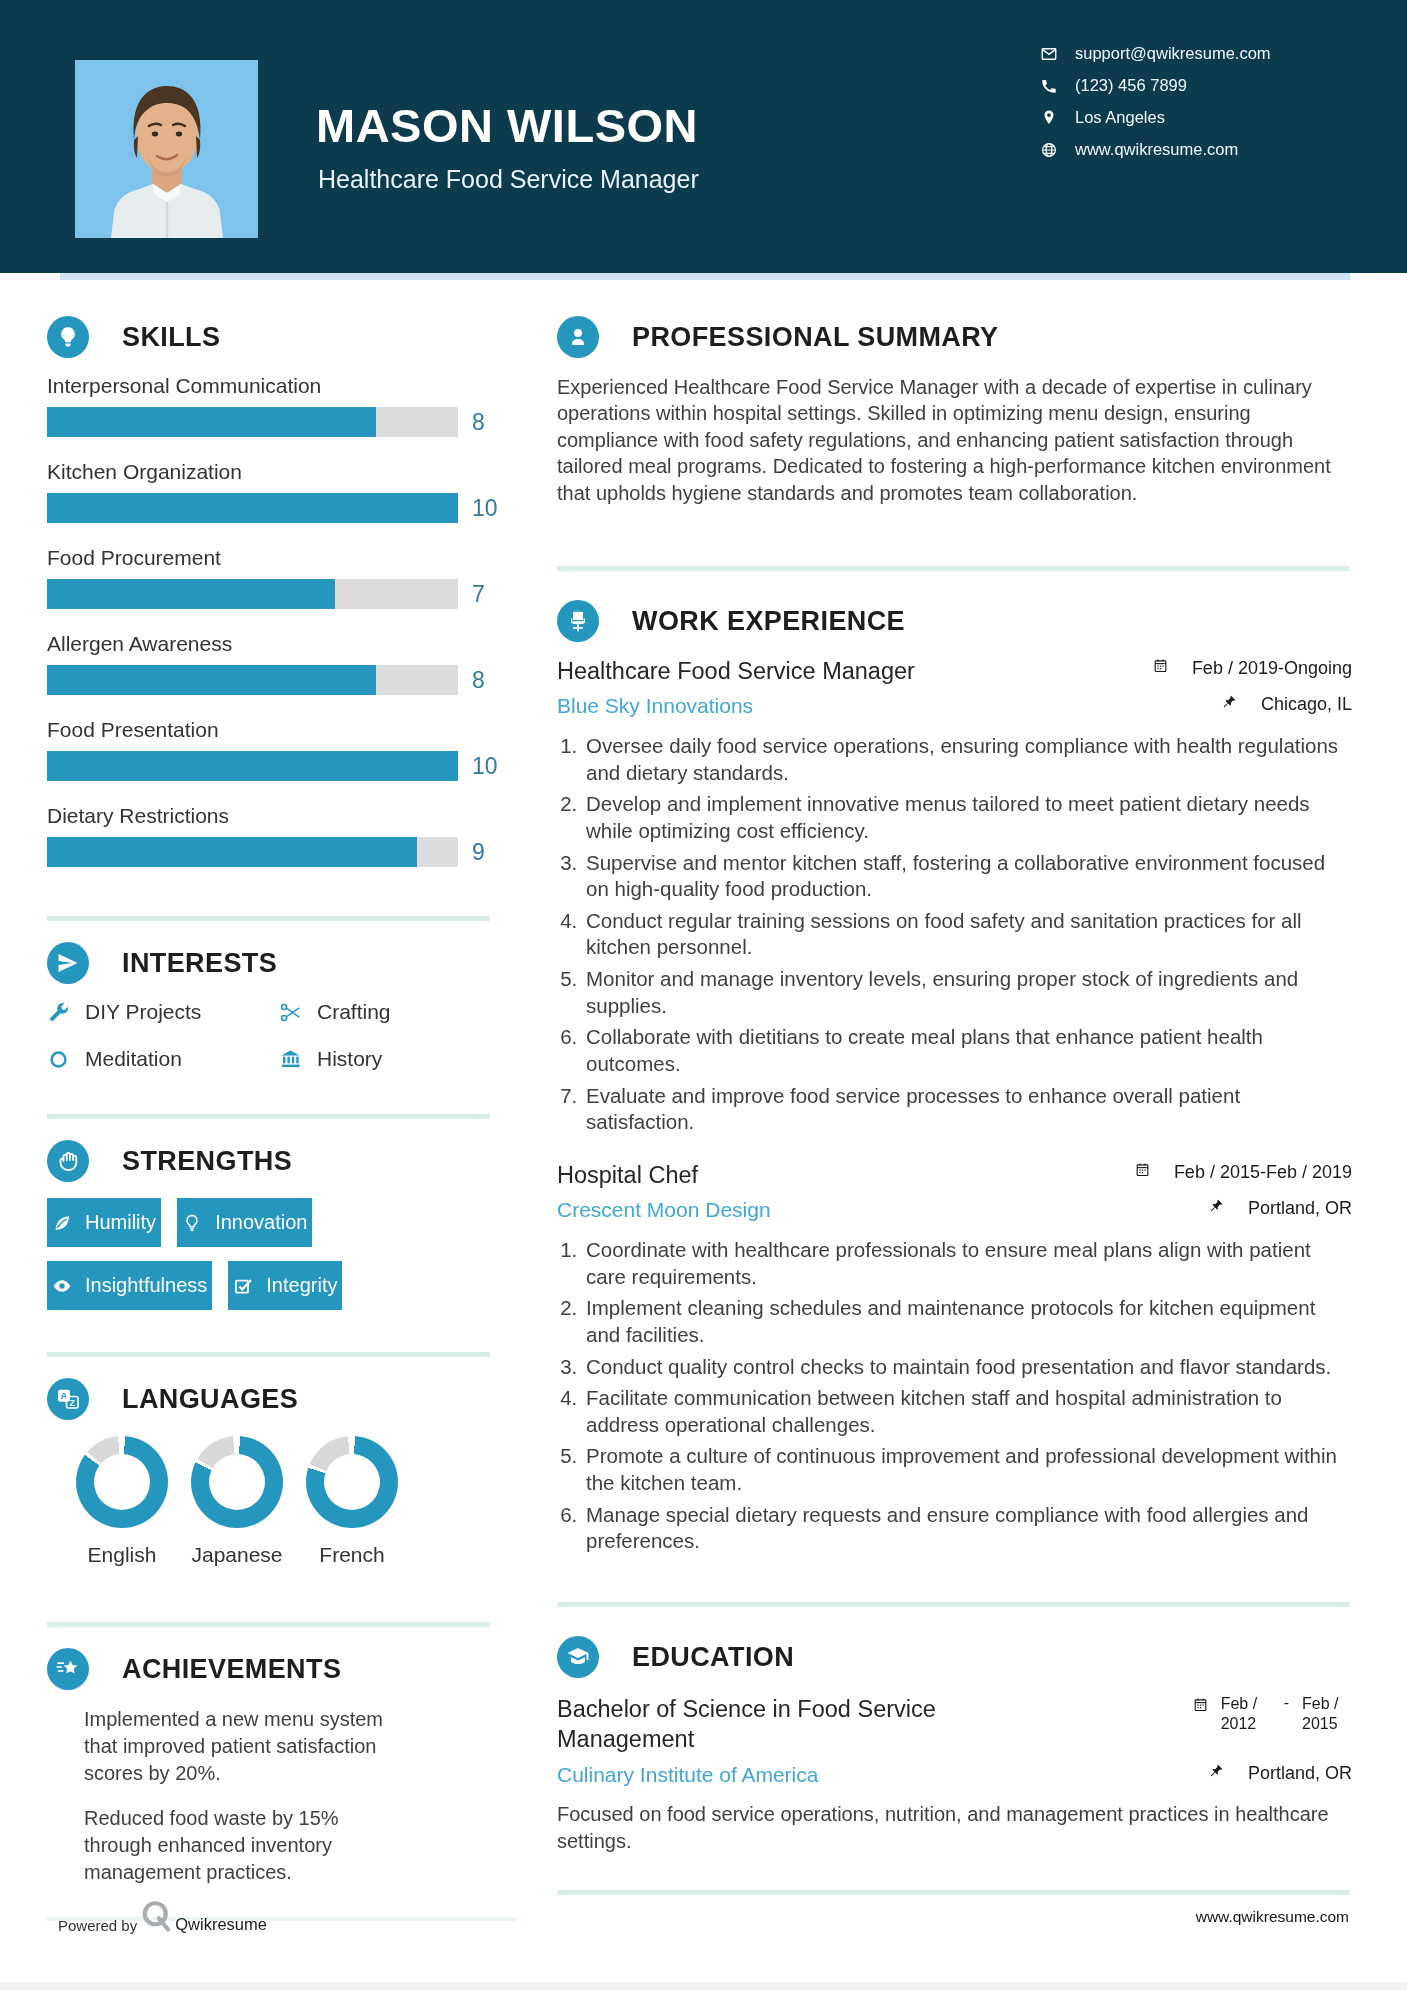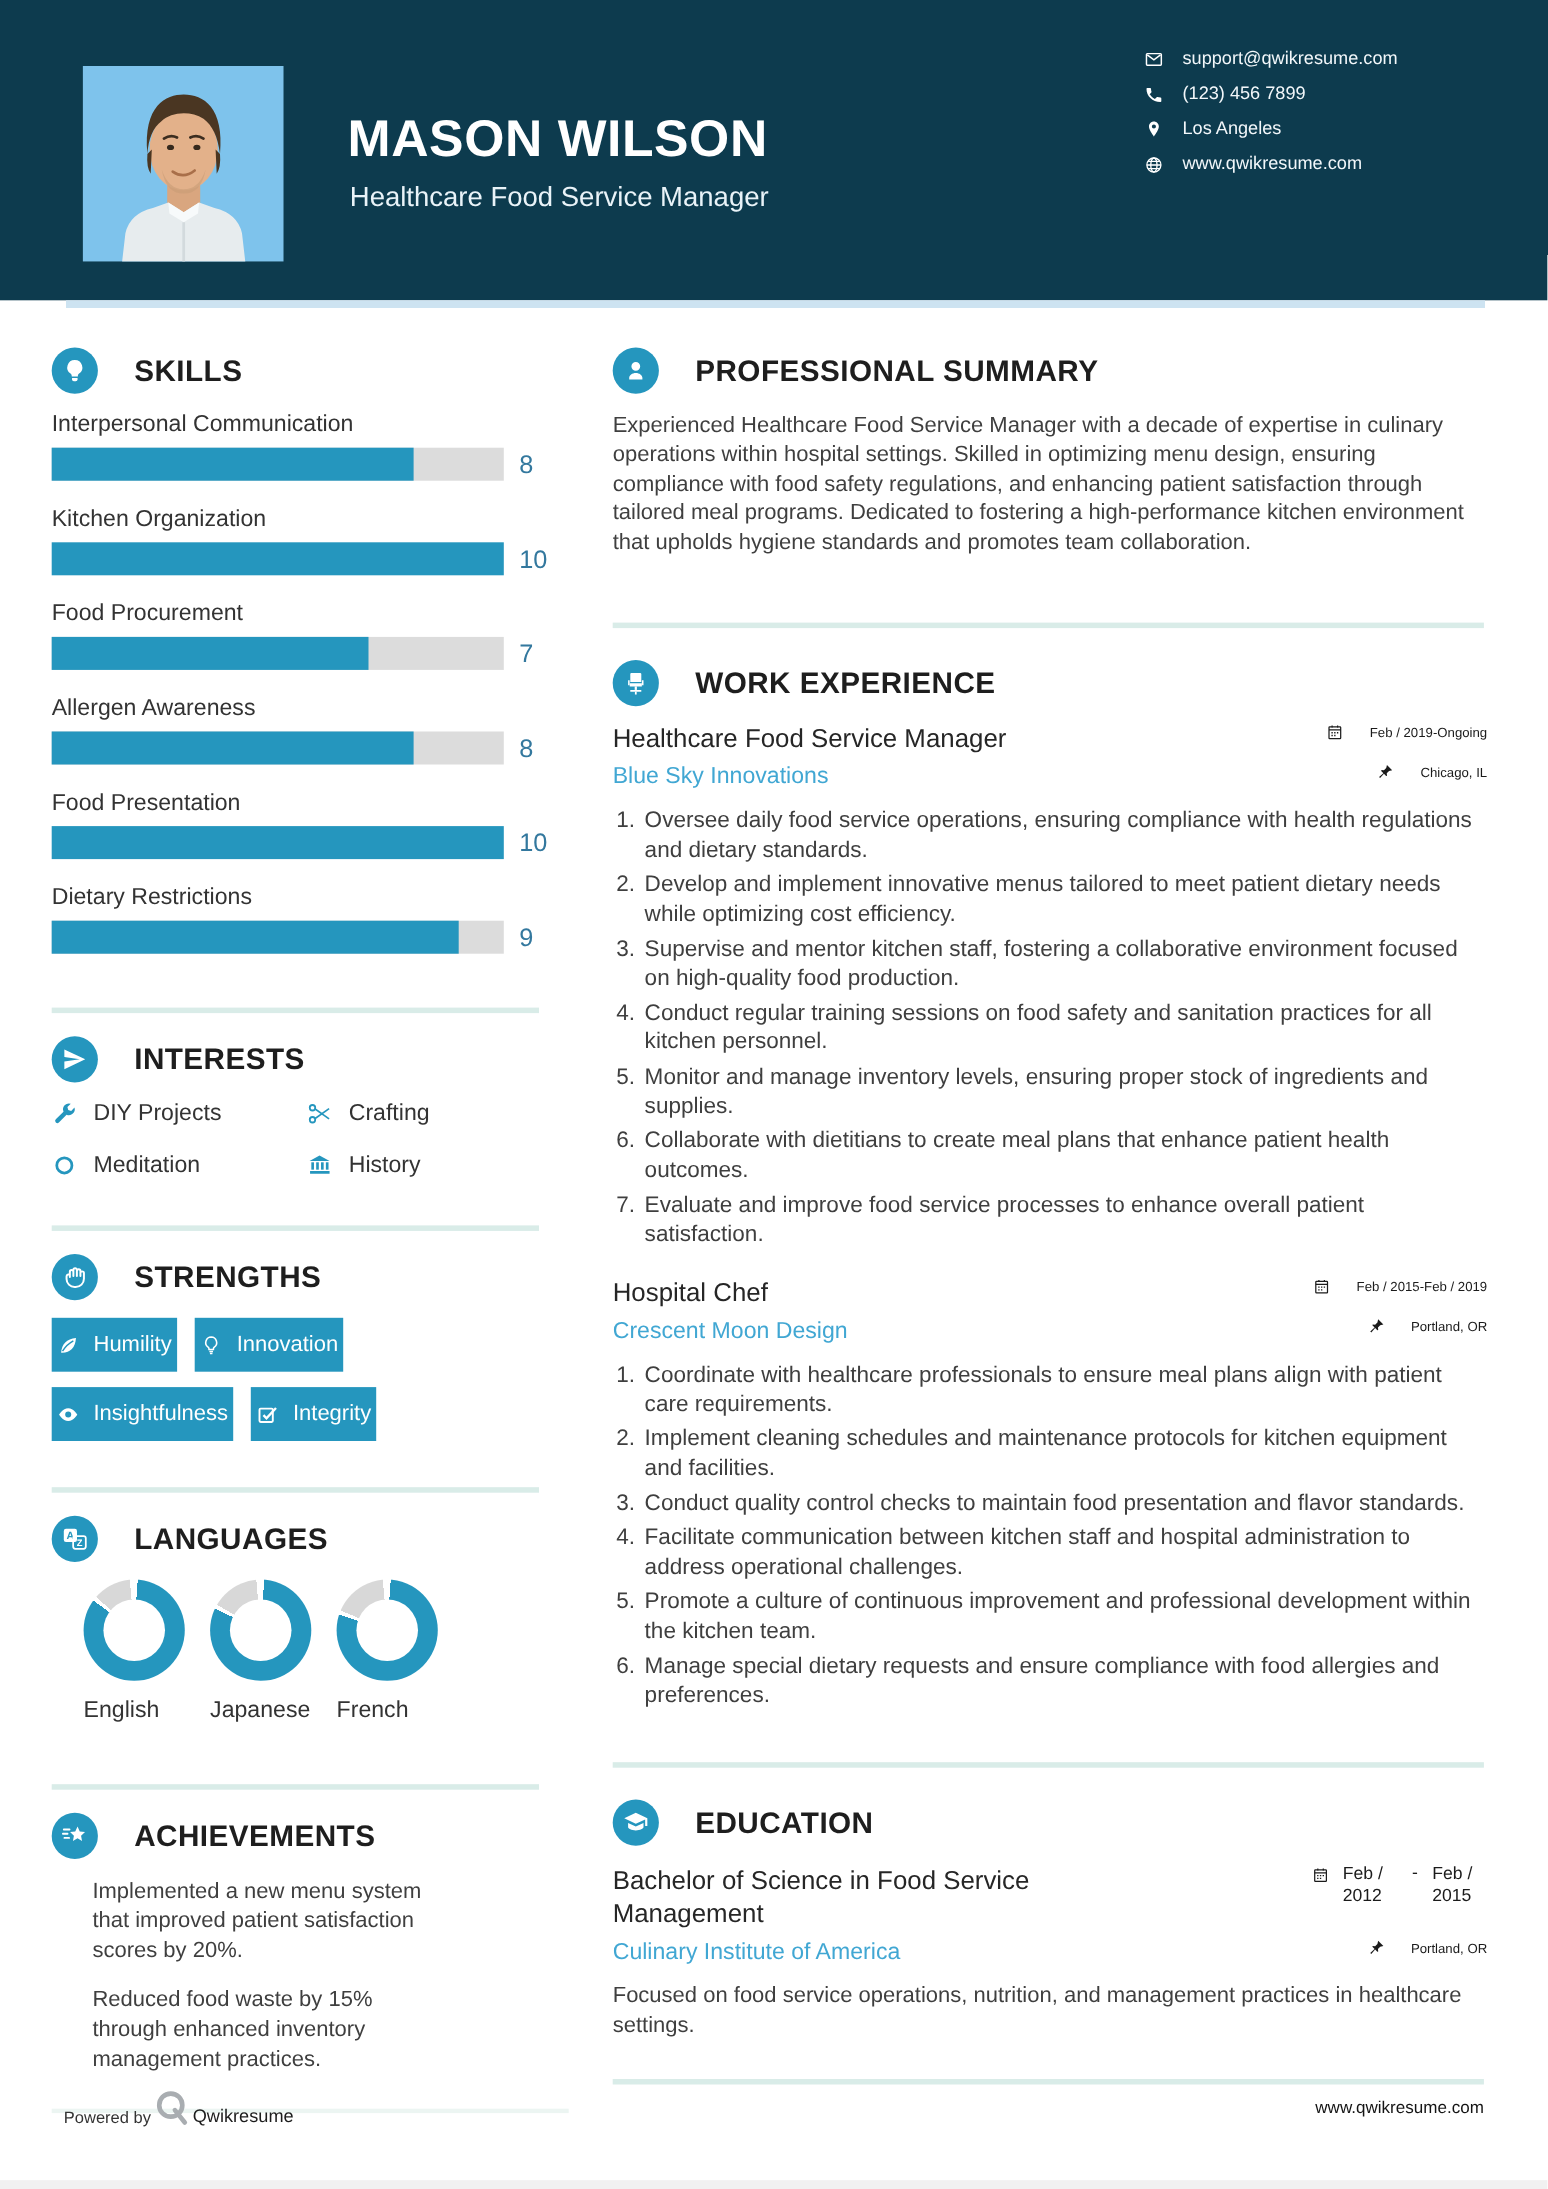--- a/index.html
+++ b/index.html
@@ -49,21 +49,21 @@
   
   .strengths{left:47px;top:1140px;width:430px}
   .chips{display:flex;flex-wrap:wrap;gap:14px 16px}
   .chip{display:inline-flex;align-items:center;gap:13px;background:var(--accent,#2596be);
         color:#fff;font-size:20px;padding:13px 5px}
   .chip .icn{width:20px;height:20px;flex:none}
 
   
   .languages{left:47px;top:1378px;width:443px}
   .langs{display:flex;gap:23px;padding-left:29px;margin-top:12px}
-  .lang{width:92px;}
+  .lang{width:92px;text-align:center}
   .donut{width:92px;height:92px;border-radius:50%;position:relative}
   .donut::after{content:"";position:absolute;inset:18px;background:#fff;border-radius:50%}
   .lang-label{margin-top:15px;font-size:21px;color:#333}
 
   
   .achievements{left:47px;top:1648px;width:400px}
   .ach{display:flex;margin-bottom:17px}
   .ach .icn{width:37px;height:32px;color:var(--accent,#2596be);flex:none;margin-top:3px}
   .ach-text{font-size:20px;line-height:1.36;color:#3f3f3f;width:326px}
 
@@ -75,21 +75,21 @@
   .brand-link{font-size:16.5px;color:#1c1c1c;}
 
   
   .summary{left:557px;top:316px;width:795px}
   .summary-text{font-size:20px;line-height:1.32;color:#3f3f3f}
 
   .experience{left:557px;top:600px;width:795px}
   .job{margin-bottom:26px}
   .job-head{display:flex;justify-content:space-between;align-items:flex-start}
   .job-name{font-size:23.5px;font-weight:500;color:#262626}
-  .meta{display:flex;align-items:flex-end;gap:24px;font-size:12px;color:#1b1b1b;white-space:nowrap}
+  .meta{display:flex;align-items:flex-start;gap:24px;font-size:18px;color:#1b1b1b;white-space:nowrap}
   .meta .icn{width:15px;height:15px;color:#1b1b1b;flex:none}
   .company-row{display:flex;justify-content:space-between;align-items:flex-start;margin-top:9px}
   .company{font-size:21px;color:var(--link-blue,#41a7d3)}
   .job ol{margin-top:15px;padding-left:26px;font-size:20.5px;line-height:1.3;color:#3f3f3f}
   .job ol li{margin-bottom:5px;padding-left:3px}
 
   .education{left:557px;top:1636px;width:795px}
   .edu-degree{font-size:23.5px;font-weight:500;color:#262626;width:460px;line-height:1.28}
   .edu-dates{display:flex;gap:13px;align-items:flex-start;font-size:16px;color:#1b1b1b}
   .edu-dates .icn{width:15px;height:15px;margin-top:3px;flex:none}

